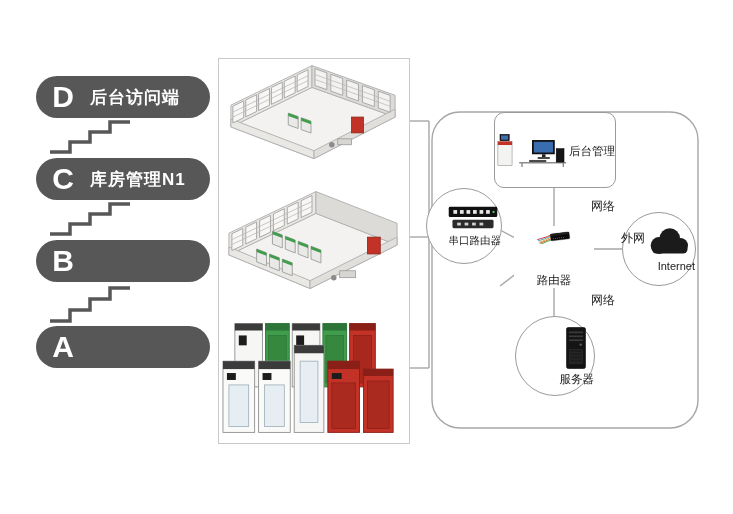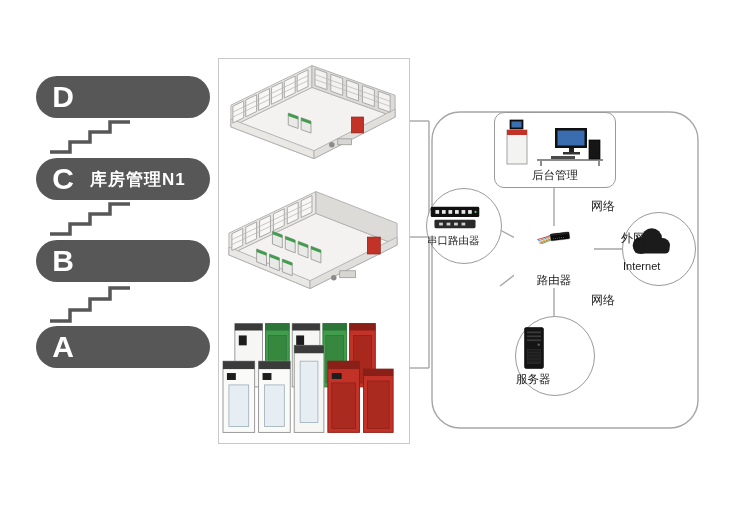--- a/index.html
+++ b/index.html
@@ -14,24 +14,24 @@
   .pill-label{font-size:17px;font-weight:bold;letter-spacing:1px;}
 
   
   .panel{position:absolute;left:218px;top:58px;width:190px;height:384px;background:#ffffff;
          border:1px solid #c9c9c9;z-index:2;}
   .panel-img{position:absolute;left:2px;width:184px;}
   .panel-img svg{display:block;width:100%;height:100%;}
 
   
   .circle-node{position:absolute;background:#ffffff;border:1.5px solid #9a9a9a;border-radius:50%;
-               display:flex;flex-direction:column;align-items:flex-start;justify-content:center;z-index:2;}
+               display:flex;flex-direction:column;align-items:flex-end;justify-content:center;z-index:2;}
   .node-label{font-size:10.5px;color:#1a1a1a;margin-top:2px;white-space:nowrap;}
   .backend-box{position:absolute;left:494px;top:112px;width:120px;height:74px;background:#ffffff;
-               border:1.5px solid #9a9a9a;border-radius:10px;display:flex;flex-direction:column;
+               border:1.5px solid #9a9a9a;border-radius:10px;display:flex;
                align-items:center;justify-content:center;z-index:2;text-align:center;}
   .router-node{position:absolute;left:514px;top:226px;width:80px;height:62px;background:#ffffff;
                display:flex;flex-direction:column;align-items:center;z-index:2;gap:27px;}
   .link-label{position:absolute;font-size:12px;color:#1a1a1a;z-index:3;white-space:nowrap;margin-left:31px;}
 </style>
 </head>
 <body>
 
 <div class="stage">
 
@@ -50,20 +50,21 @@
       <path d="M500 230 L534 248"></path>
       <path d="M500 286 L534 260"></path>
       <path d="M554 186 V232"></path>
       <path d="M554 286 V316"></path>
       <path d="M584 249 H622"></path>
     </g>
   </svg>
 
   <div class="pill" style="top:76px">
     <span class="pill-letter">D</span>
+    <span class="pill-label">后台访问端</span>
   </div>
   <div class="pill" style="top:158px">
     <span class="pill-letter">C</span>
     <span class="pill-label">库房管理N1</span>
   </div>
   <div class="pill" style="top:240px">
     <span class="pill-letter">B</span>
   </div>
   <div class="pill" style="top:326px">
     <span class="pill-letter">A</span>

